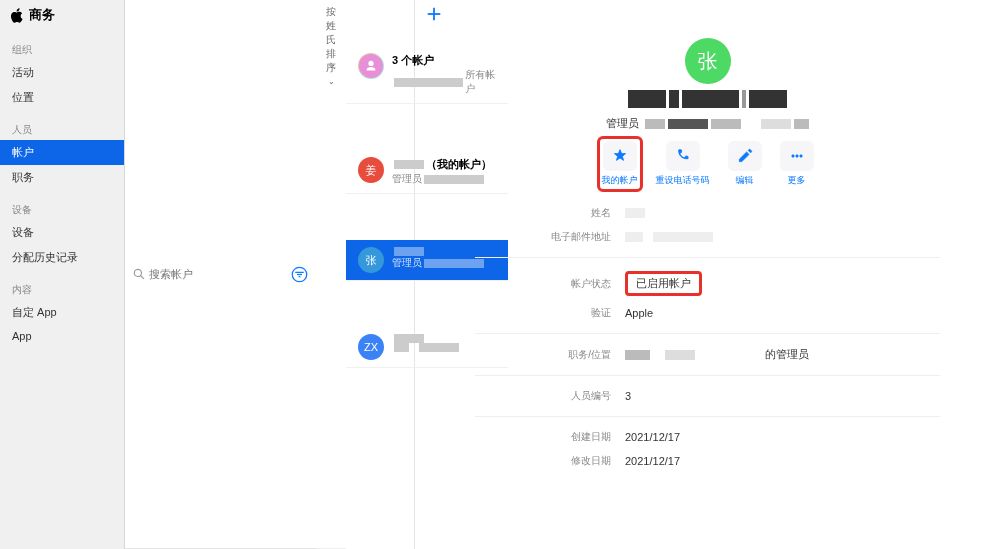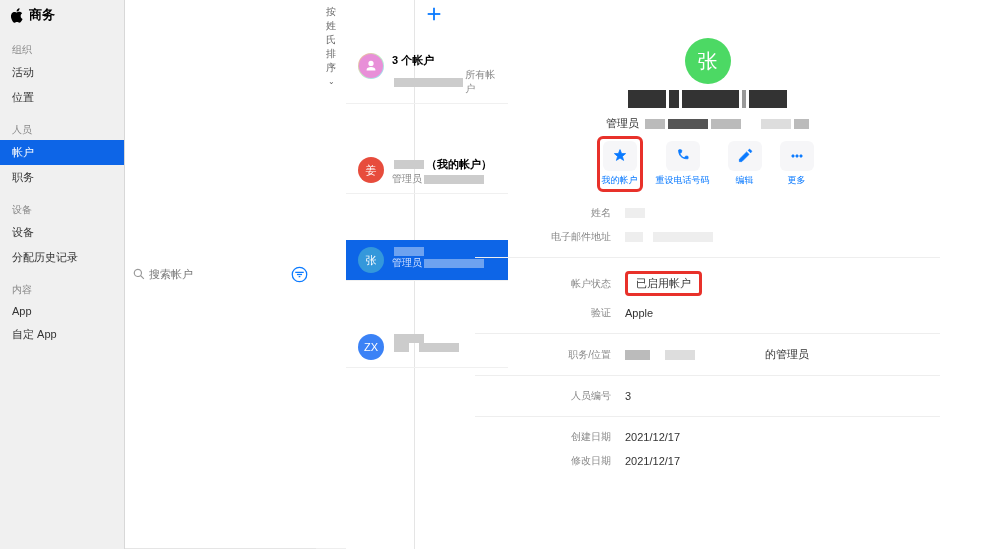--- a/index.html
+++ b/index.html
@@ -86,22 +86,22 @@
         <div class="sidebar-item active">帐户</div>
         <div class="sidebar-item">职务</div>
       </div>
       <div class="sidebar-section">
         <div class="sidebar-section-title">设备</div>
         <div class="sidebar-item">设备</div>
         <div class="sidebar-item">分配历史记录</div>
       </div>
       <div class="sidebar-section">
         <div class="sidebar-section-title">内容</div>
+        <div class="sidebar-item">自定 App</div>
         <div class="sidebar-item">App</div>
-        <div class="sidebar-item">自定 App</div>
       </div>
     </div>
 </div>
 
 <div class="account-list">
   <div class="search-row">
     <svg class="search-icon" viewBox="0 0 16 16">
         <path d="M6.5 1a5.5 5.5 0 014.38 8.82l4.15 4.15-1.06 1.06-4.15-4.15A5.5 5.5 0 116.5 1zm0 1.5a4 4 0 100 8 4 4 0 000-8z"></path>
       </svg>
     <input class="search-input" placeholder="搜索帐户" style="">

